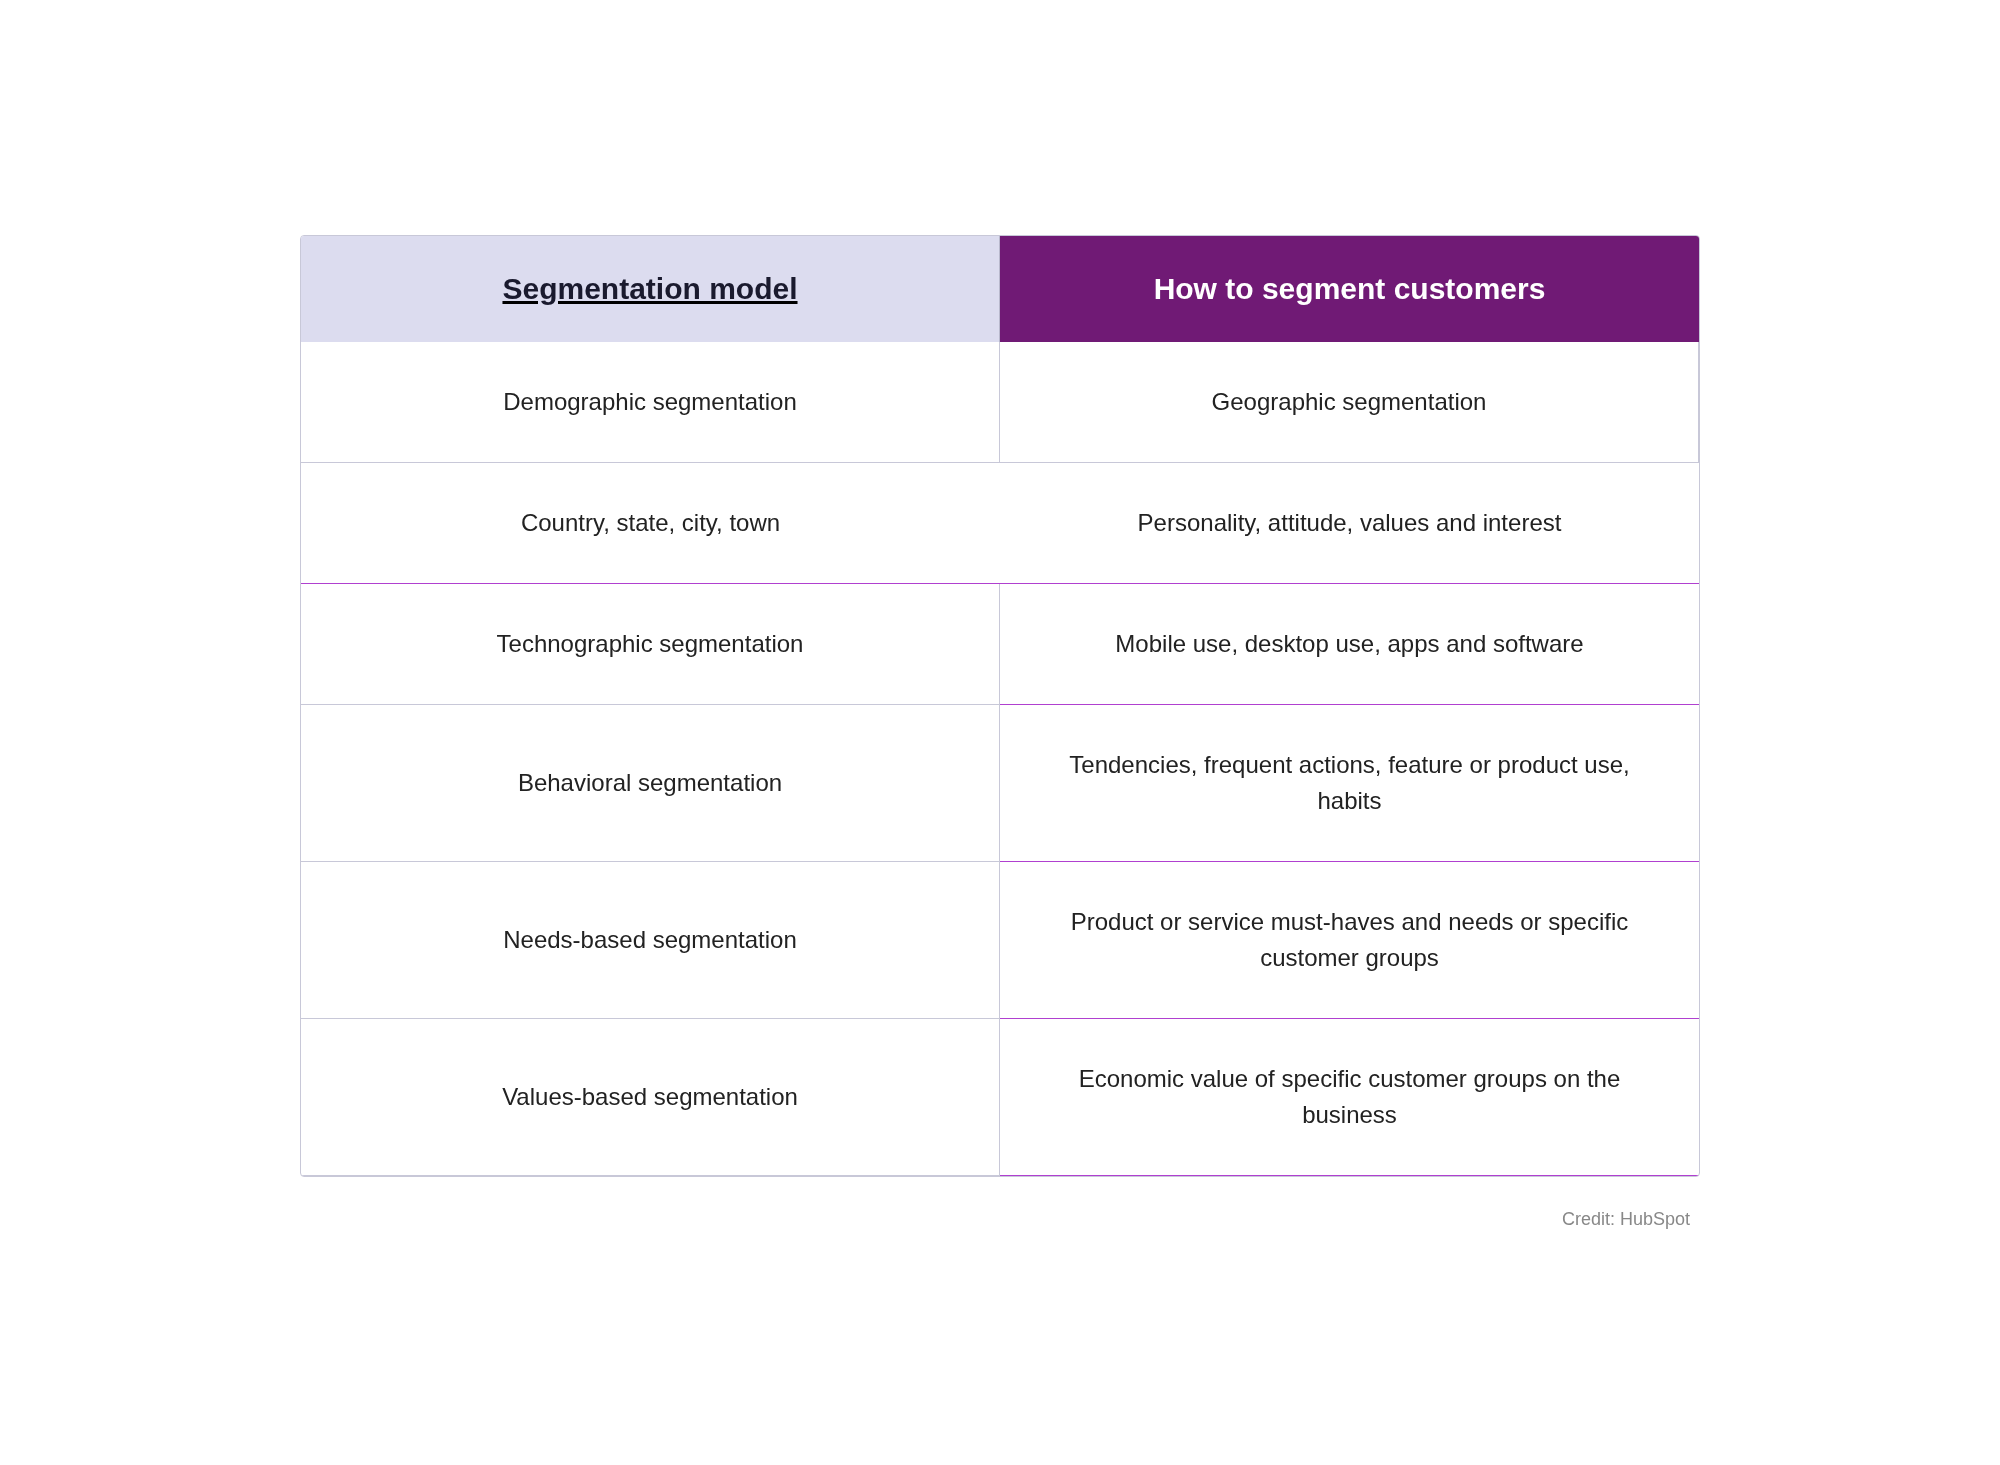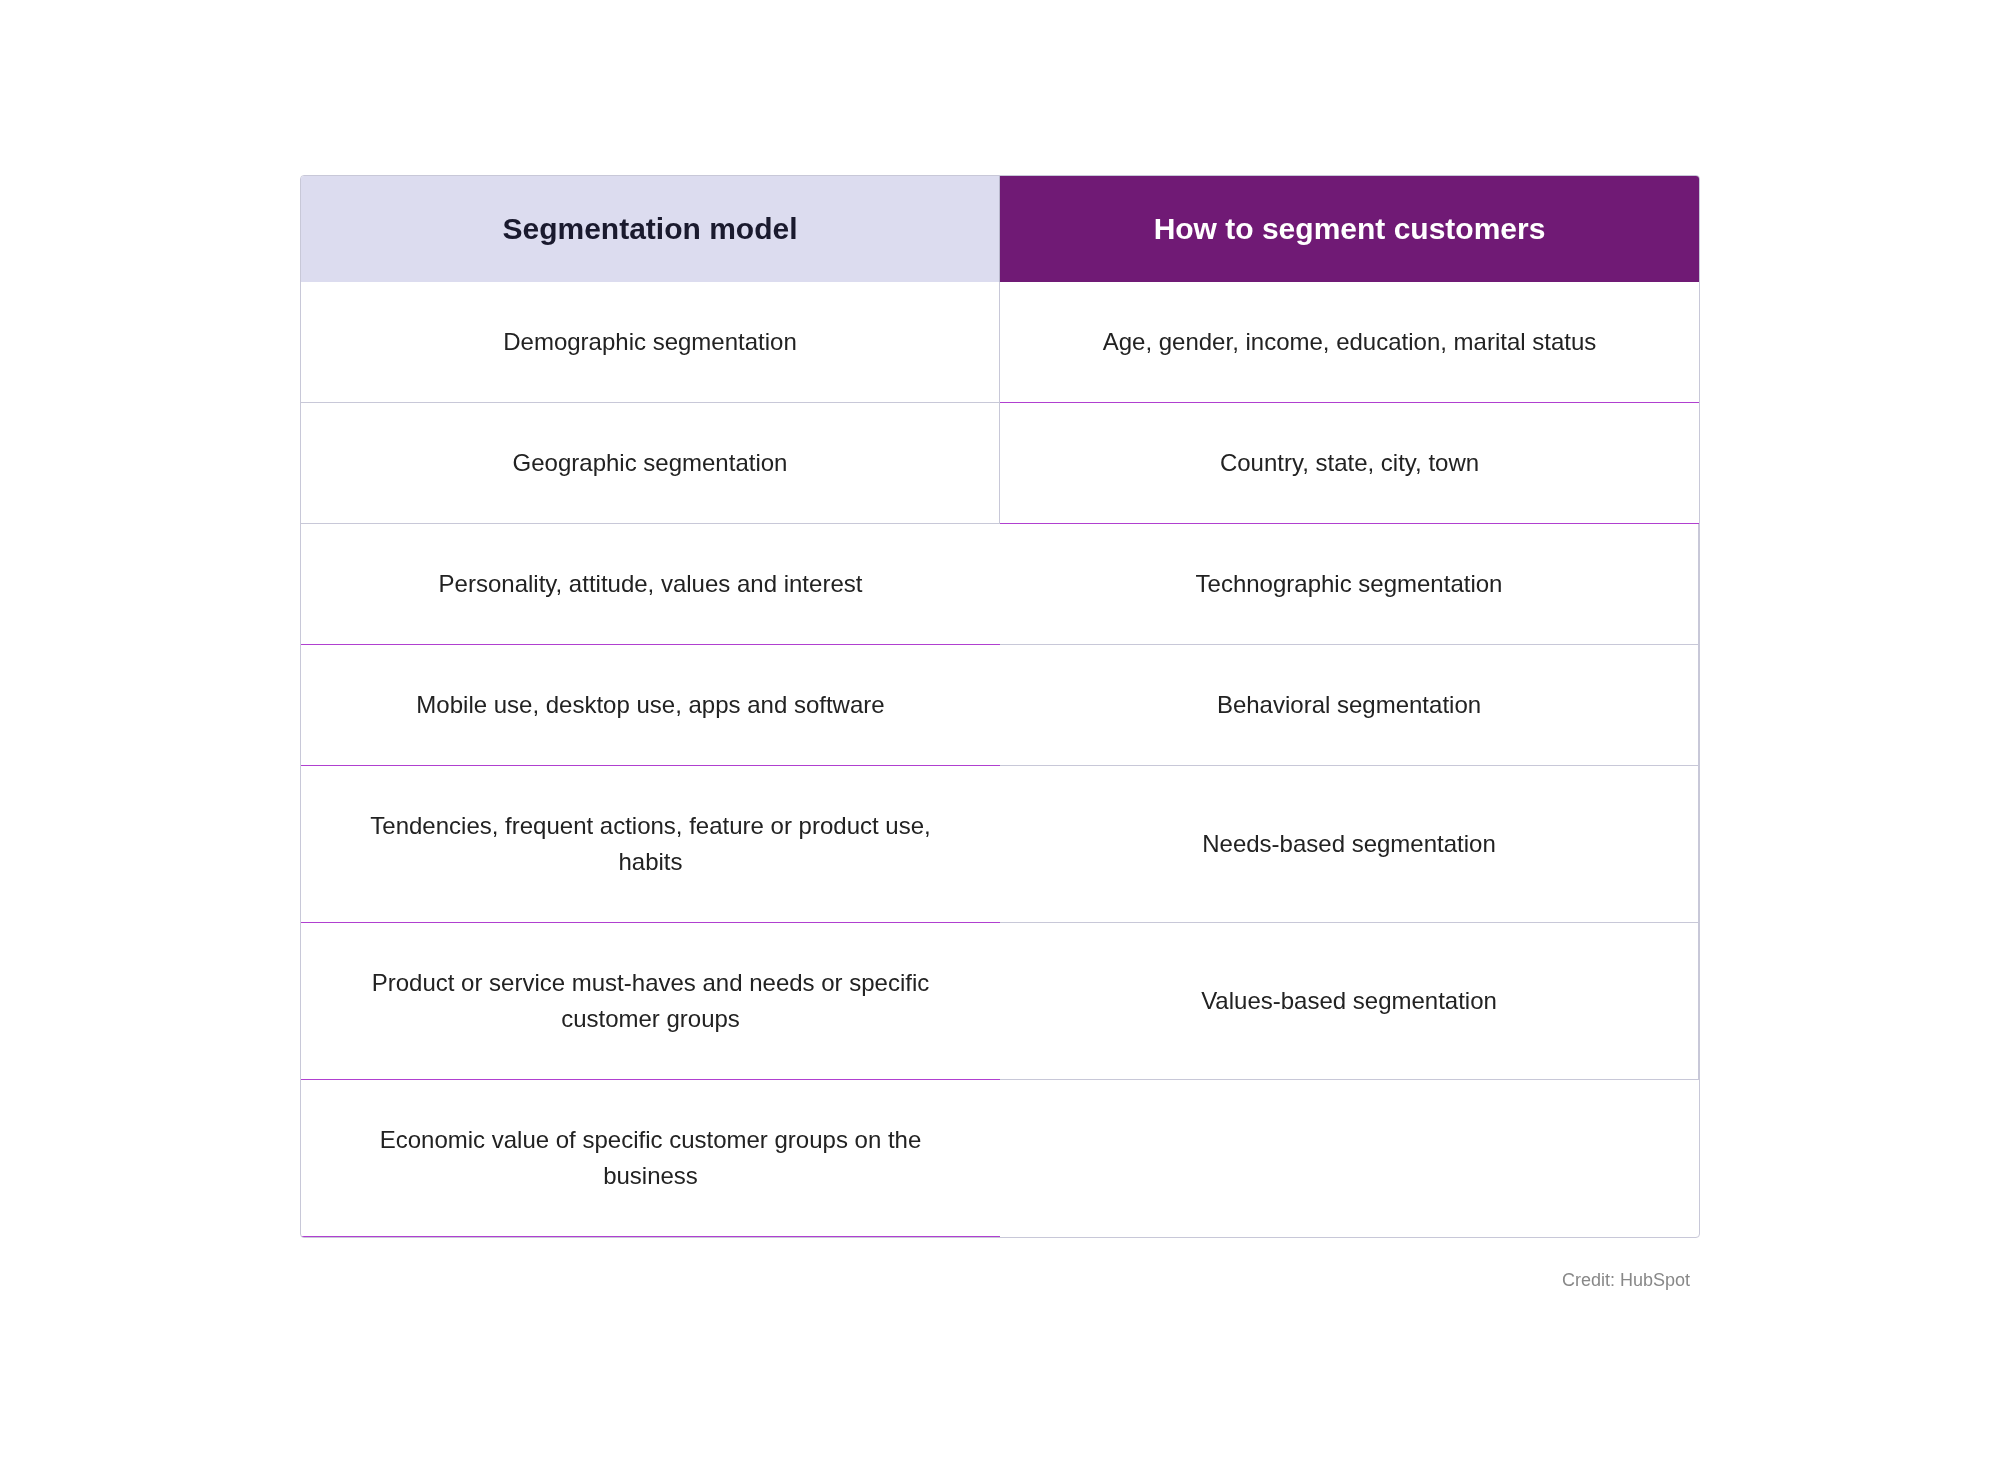--- a/index.html
+++ b/index.html
@@ -34,20 +34,21 @@
       grid-template-columns: 1fr 1fr;
     }
 
     .header-left {
       background-color: #dcdcef;
       padding: 36px 52px;
       display: flex;
       align-items: center;
       justify-content: center;
       border-right: 1.5px solid #b8b8cc;
+      text-decoration: underline;
     }
 
     .header-left-text {
       font-family: Arial, sans-serif;
       font-weight: 700;
       font-size: 30px;
       color: #1a1a2e;
       text-align: center;
     }
 
@@ -121,23 +122,20 @@
       <div class="header-right">
         <span class="header-right-text">How to segment customers</span>
       </div>
     </div>
 
     <div class="table-body">
 
     <div class="cell-left">
           <span class="cell-text">Demographic segmentation</span>
         </div>
-        <div class="cell-right">
-          <span class="cell-text">Age, gender, income, education, marital status</span>
-        </div>
         <div class="cell-left">
           <span class="cell-text">Geographic segmentation</span>
         </div>
         <div class="cell-right">
           <span class="cell-text">Country, state, city, town</span>
         </div>
         <div class="cell-right">
           <span class="cell-text">Personality, attitude, values and interest</span>
         </div>
         <div class="cell-left">

